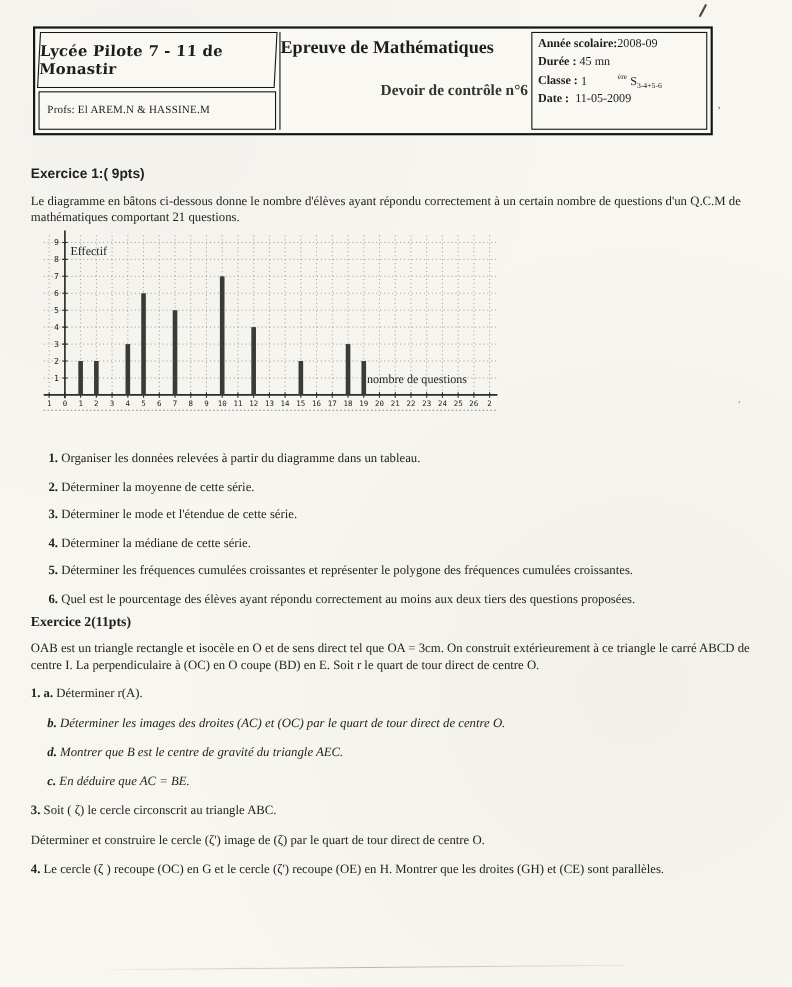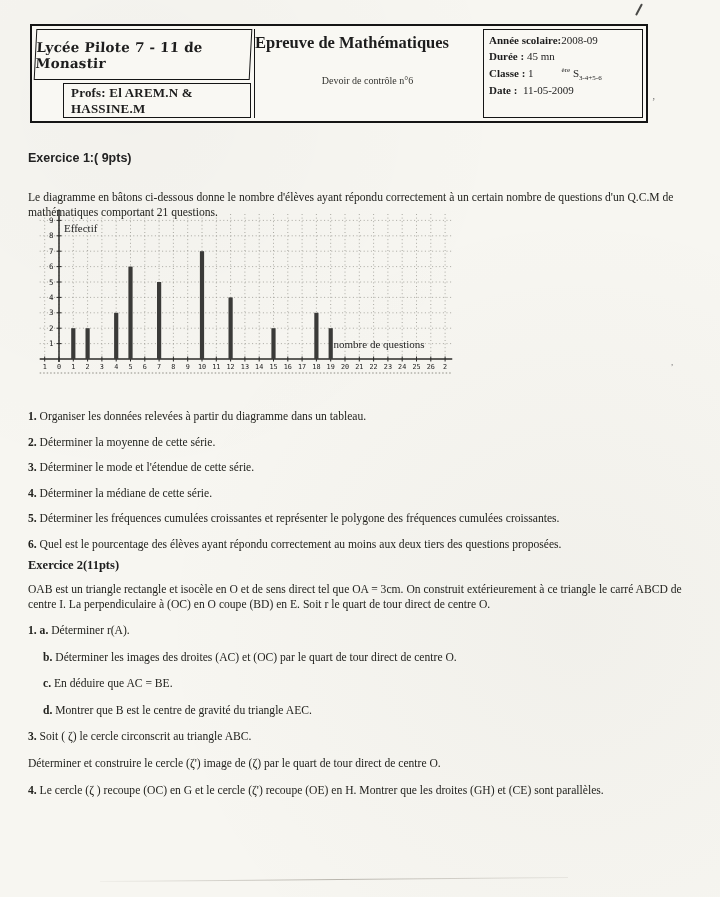--- a/index.html
+++ b/index.html
@@ -12,41 +12,41 @@
     font-family:"Liberation Serif", serif;
     color:#1d1d1d;
   }
   
   .hdr{position:absolute;left:30px;top:24px;width:618px;height:99px;
        border:2.2px solid #151515;background:#f9f8f3;display:flex;padding:3px;box-sizing:border-box;gap:3px;}
   .hdr-left{width:216px;display:flex;flex-direction:column;gap:3px;}
   .hdr-school{border:1.8px solid #151515;height:50px;display:flex;align-items:center;justify-content:center;
       font-family:"DejaVu Serif",serif;font-weight:bold;font-size:13.5px;transform:skewX(-3deg);letter-spacing:.2px;}
   .hdr-profs{border:1.8px solid #151515;height:33px;display:flex;align-items:center;padding-left:7px;
-      font-size:13px;font-weight:bold;letter-spacing:.2px;margin-left:28px;}
+      font-size:10px;font-weight:normal;letter-spacing:.2px;}
   .hdr-mid{flex:1;border-left:1.2px solid #151515;position:relative;}
   .hdr-title{margin-top:4px;font-weight:bold;font-size:16.5px;font-family:"Liberation Serif",serif;}
-  .hdr-sub{position:absolute;top:46px;width:100%;text-align:center;font-size:10px;color:#33332f;}
+  .hdr-sub{position:absolute;top:46px;width:100%;text-align:right;font-size:14px;color:#33332f;font-weight:bold;}
   .hdr-right{width:160px;border:1.8px solid #151515;padding:3px 5px;box-sizing:border-box;font-size:11px;line-height:1.45;}
   .hdr-right .lbl{font-weight:bold;}
   sup{font-size:7px;padding-left:28px;} sub{font-size:7px;}
   
   .ex1-head{position:absolute;left:28px;top:151px;font-family:"Liberation Sans",sans-serif;
             font-weight:bold;font-size:12.5px;color:#222;}
-  .intro1{position:absolute;left:28px;top:176px;width:668px;font-size:11.6px;line-height:1.28;color:#23231f;margin-top:15px;}
+  .intro1{position:absolute;left:28px;top:176px;width:668px;font-size:11.6px;line-height:1.28;color:#23231f;}
   .chart-wrap{position:absolute;left:22px;top:204px;width:456px;height:186px;}
-  .qlist{position:absolute;left:28px;top:410px;width:670px;display:flex;flex-direction:column;gap:12.6px;
+  .qlist{position:absolute;left:44px;top:410px;width:670px;display:flex;flex-direction:column;gap:12.6px;
          font-size:11.6px;color:#23231f;}
   .q b{font-weight:bold;}
   .ex2-head{position:absolute;left:28px;top:558px;font-weight:bold;font-size:12.5px;}
   .intro2{position:absolute;left:28px;top:582px;width:668px;font-size:11.6px;line-height:1.3;color:#23231f;}
   .items{position:absolute;left:28px;top:624px;width:672px;display:flex;flex-direction:column;gap:13.6px;
          font-size:11.6px;color:#23231f;justify-content:flex-end;}
   .item b{font-weight:bold;}
-  .ind{margin-left:15px;}
+  .ind{margin-left:15px;font-style:italic;}
   .ind2{}
   
   .pen-mark{position:absolute;left:638px;top:3px;width:1.6px;height:13px;background:#4a4a48;
             transform:rotate(28deg);border-radius:1px;}
   .scan-line{position:absolute;left:100px;top:879px;width:468px;height:1.2px;
              background:linear-gradient(to right,rgba(110,104,92,.05),rgba(110,104,92,.45),rgba(110,104,92,.1));
              transform:rotate(-0.5deg);}
   .speck1{position:absolute;left:671px;top:357px;color:#777;font-size:9px;}
   .speck2{position:absolute;left:652px;top:96px;color:#666;font-size:10px;}
 </style>
@@ -217,22 +217,22 @@
     <div class="q"><b>5.</b> <span>Déterminer les fréquences cumulées croissantes et représenter le polygone des fréquences cumulées croissantes.</span></div>
     <div class="q"><b>6.</b> <span>Quel est le pourcentage des élèves ayant répondu correctement au moins aux deux tiers des questions proposées.</span></div>
   </div>
 
   <div class="ex2-head">Exercice 2(11pts)</div>
   <div class="intro2">OAB est un triangle rectangle et isocèle en O et de sens direct tel que OA = 3cm. On construit extérieurement à ce triangle le carré ABCD de centre I. La perpendiculaire à (OC) en O coupe (BD) en E. Soit r le quart de tour direct de centre O.</div>
 
   <div class="items">
     <div class="item"><b>1. a.</b> <span>Déterminer  r(A).</span></div>
     <div class="item ind"><b>b.</b> <span>Déterminer les images des  droites  (AC) et (OC)  par le quart de tour direct de centre O.</span></div>
+    <div class="item ind"><b>d.</b> <span>Montrer que B est le centre de gravité du triangle AEC.</span></div>
     <div class="item ind"><b>c.</b> <span>En déduire que AC = BE.</span></div>
-    <div class="item ind"><b>d.</b> <span>Montrer que B est le centre de gravité du triangle AEC.</span></div>
     <div class="item"><b>3.</b> <span>Soit ( ζ) le cercle circonscrit au triangle ABC.</span></div>
     <div class="item ind2"><span>Déterminer  et construire le cercle (ζ') image de (ζ) par le quart de tour direct de centre O.</span></div>
     <div class="item"><b>4.</b> <span>Le cercle (ζ ) recoupe (OC) en G et le cercle (ζ') recoupe (OE) en H. Montrer que les droites (GH) et (CE) sont parallèles.</span></div>
   </div>
 
   <div class="pen-mark"></div>
   <div class="scan-line"></div>
   <div class="speck1">,</div>
   <div class="speck2">’</div>
 </div>

